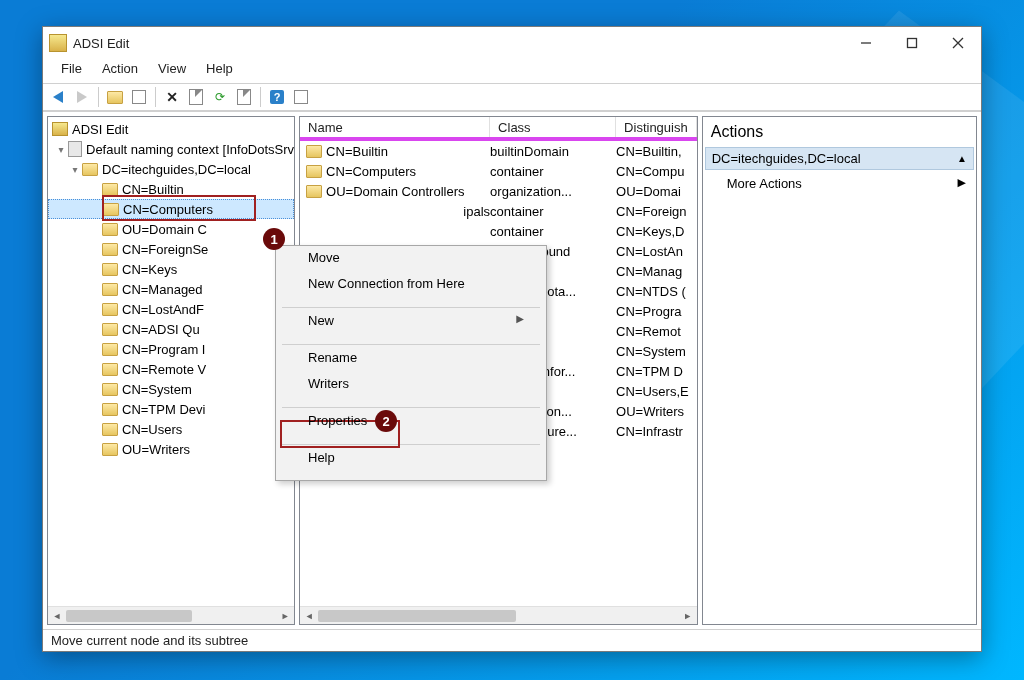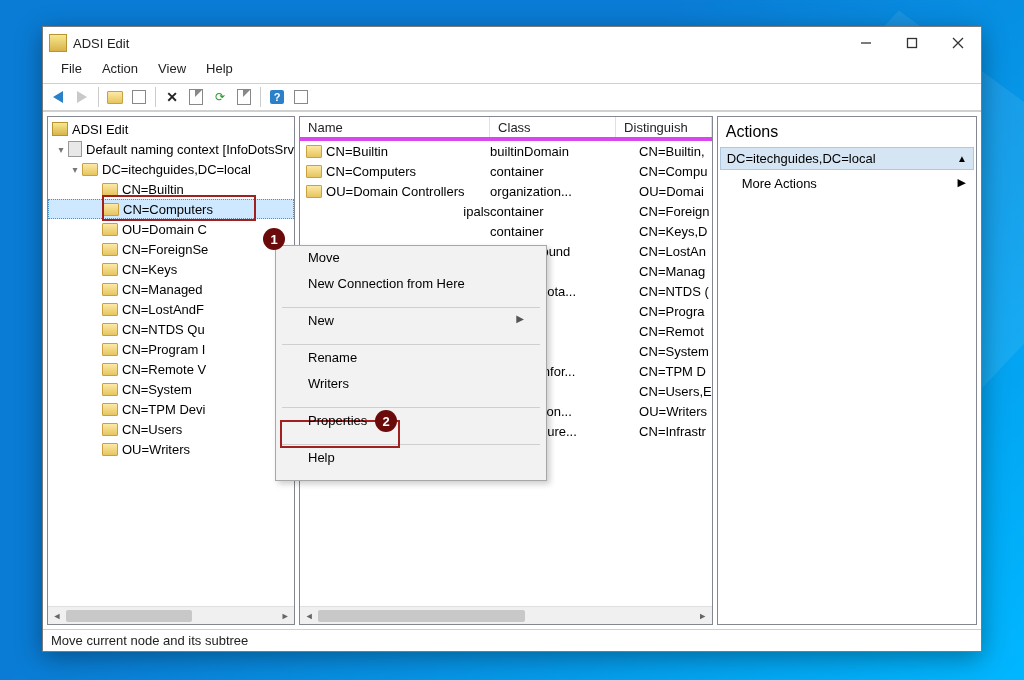--- a/index.html
+++ b/index.html
@@ -72,21 +72,21 @@
   .node-adsi { width:16px; height:14px; background:linear-gradient(#f6e88e,#d9b24a); border:1px solid #b8932f;}
   .tree-row.selected { background:#cde8ff; border:1px dotted #4a90d9; height:20px;}
   .red-box { position:absolute; border:2px solid #a02020; pointer-events:none;}
 
   
   .list-header { display:flex; height:24px; border-bottom:4px solid #d946ef; font-size:13px;}
   .list-header div { padding:3px 8px; border-right:1px solid #e0e0e0; color:#222; cursor:default;}
   .list-body { flex:1; overflow:hidden; font-size:13px;}
   .list-row { display:flex; height:20px; align-items:center; cursor:default;}
   .col-name { width:190px; padding-left:6px; display:flex; align-items:center; gap:4px; white-space:nowrap; overflow:hidden;}
-  .col-class { width:149px; white-space:nowrap; overflow:hidden;}
+  .col-class { width:126px; white-space:nowrap; overflow:hidden;}
   .col-dn { flex:1; white-space:nowrap; overflow:hidden;}
   .infra-icon { width:14px;height:14px;background:#fff;border:1px solid #888;}
 
   
   .actions-header { font-weight:400; font-size:16px; padding:6px 8px;}
   .actions-sel { background:#d6e5f3; border:1px solid #b0c8de; margin:0 2px; display:flex; align-items:center;
     padding:3px 6px; font-size:13px; cursor:default;}
   .actions-sel .up { margin-left:auto; font-size:10px;}
   .actions-more { display:flex; align-items:flex-start; padding:6px 10px 0 24px; font-size:13px; cursor:default;}
   .actions-more .tri { margin-left:auto; font-size:11px;}
@@ -244,21 +244,21 @@
               <span>CN=Managed</span>
             </div>
             <div class="tree-row">
               <span class="indent" style="width:54px;"></span>
               <div class="node-icon node-folder"></div>
               <span>CN=LostAndF</span>
             </div>
             <div class="tree-row">
               <span class="indent" style="width:54px;"></span>
               <div class="node-icon node-folder"></div>
-              <span>CN=NTDS Qu</span>
+              <span>CN=ADSI Qu</span>
             </div>
             <div class="tree-row">
               <span class="indent" style="width:54px;"></span>
               <div class="node-icon node-folder"></div>
               <span>CN=Program I</span>
             </div>
             <div class="tree-row">
               <span class="indent" style="width:54px;"></span>
               <div class="node-icon node-folder"></div>
               <span>CN=Remote V</span>

